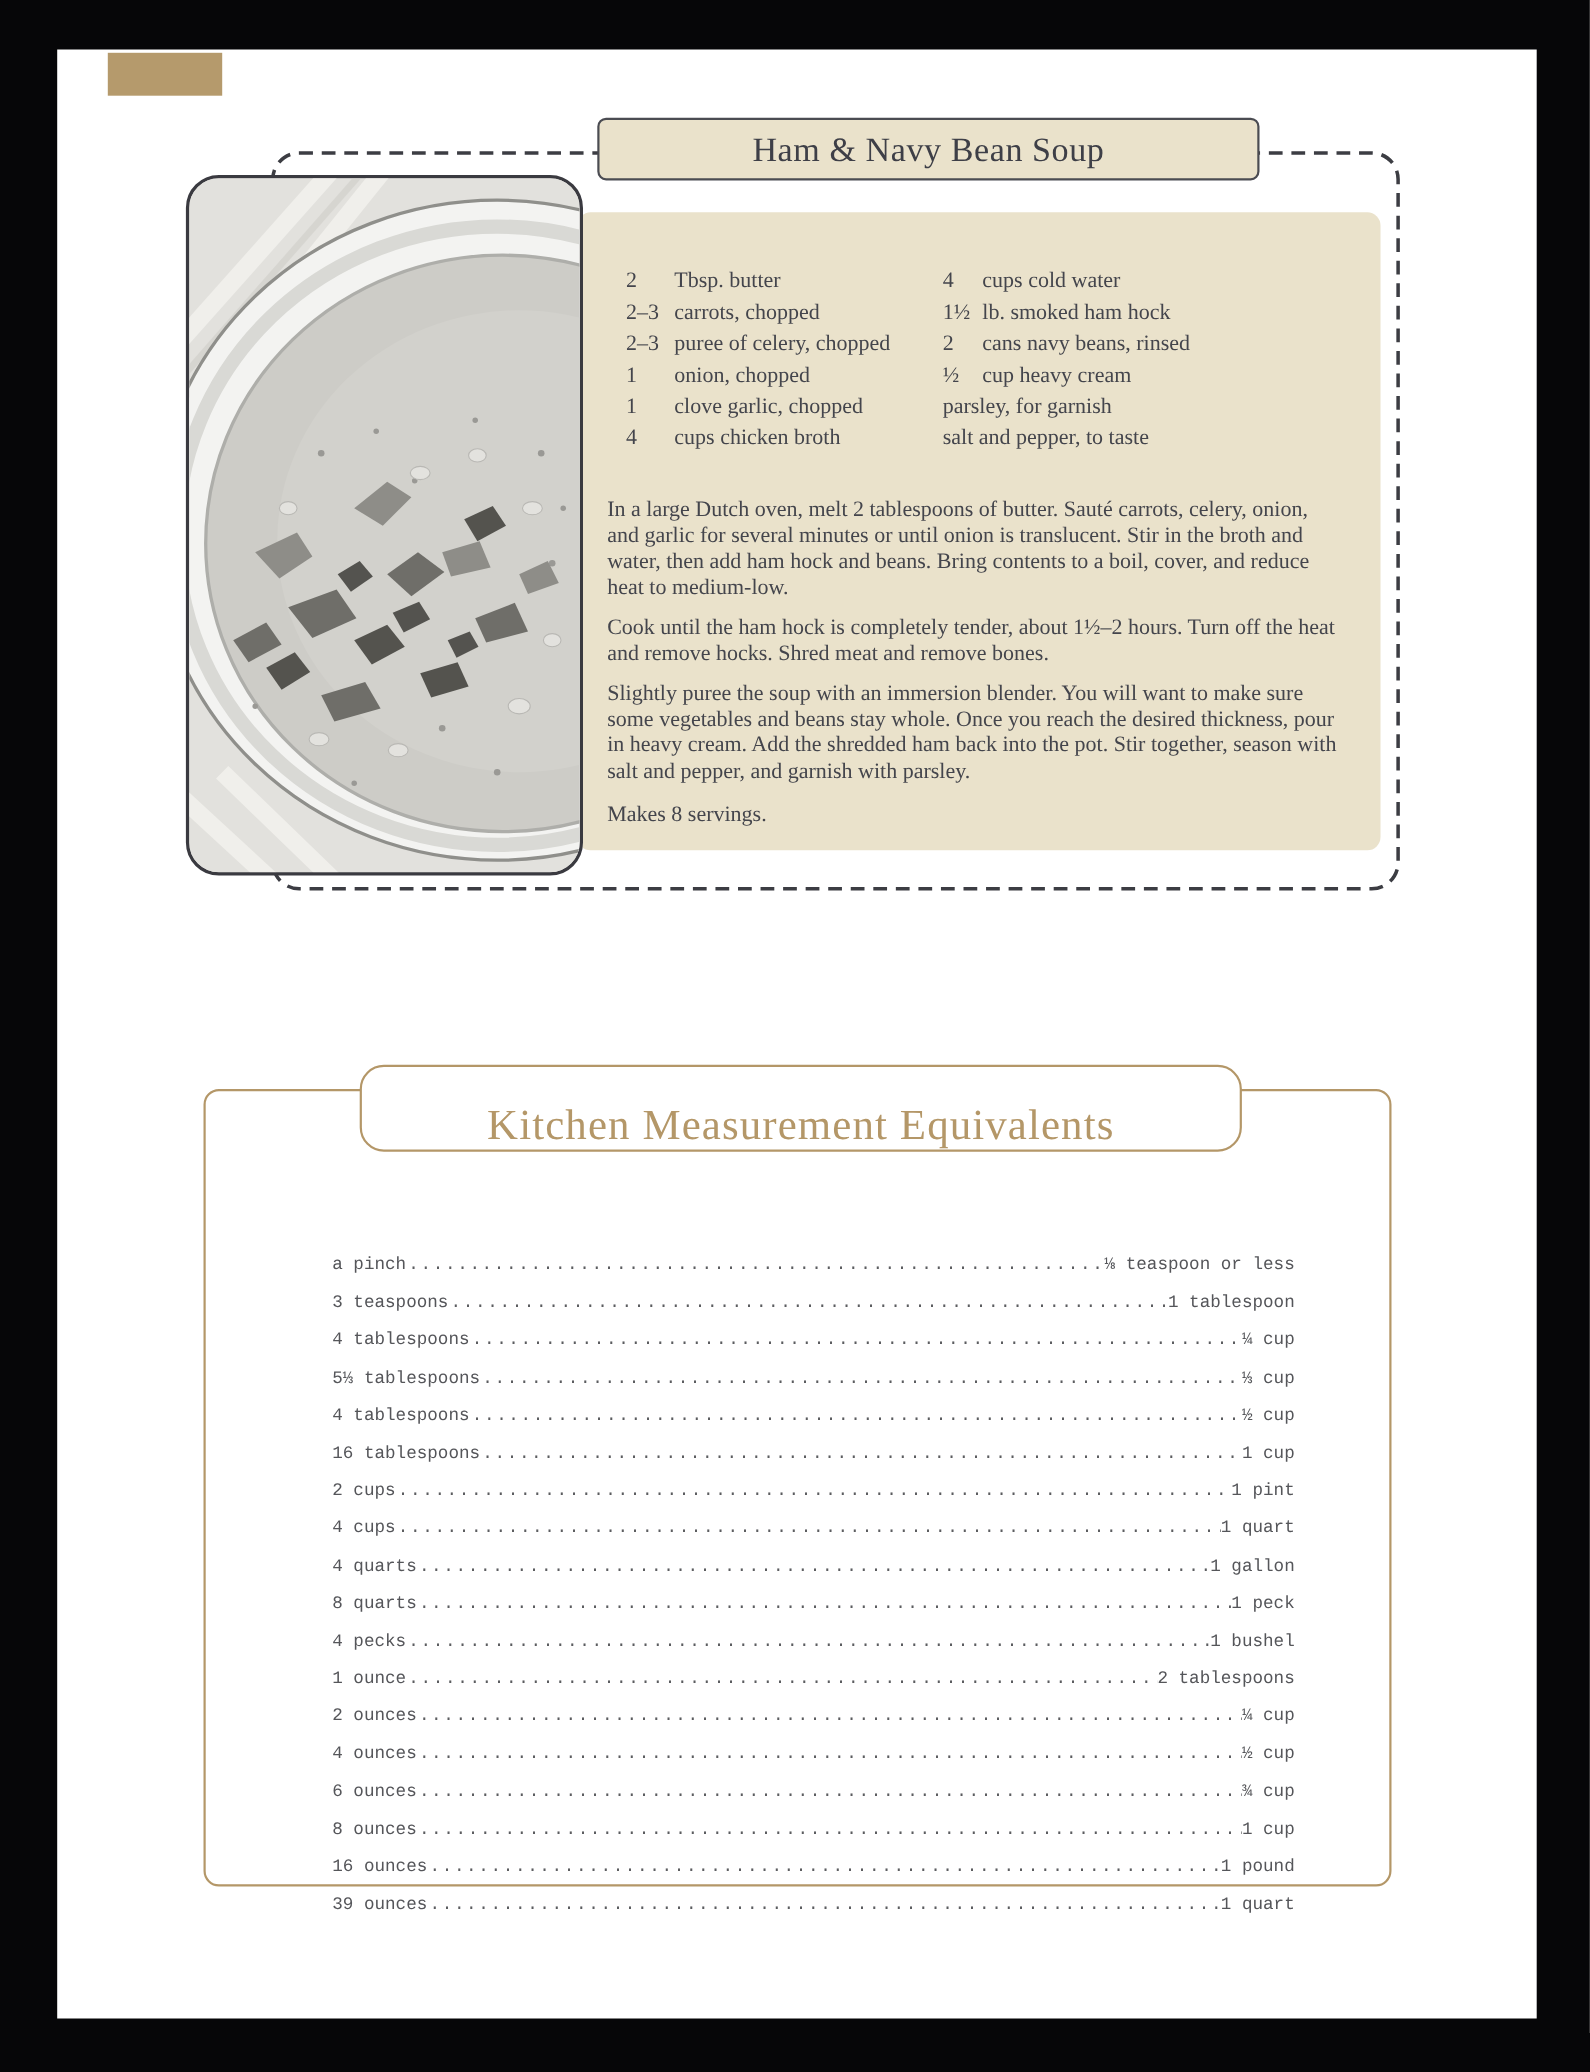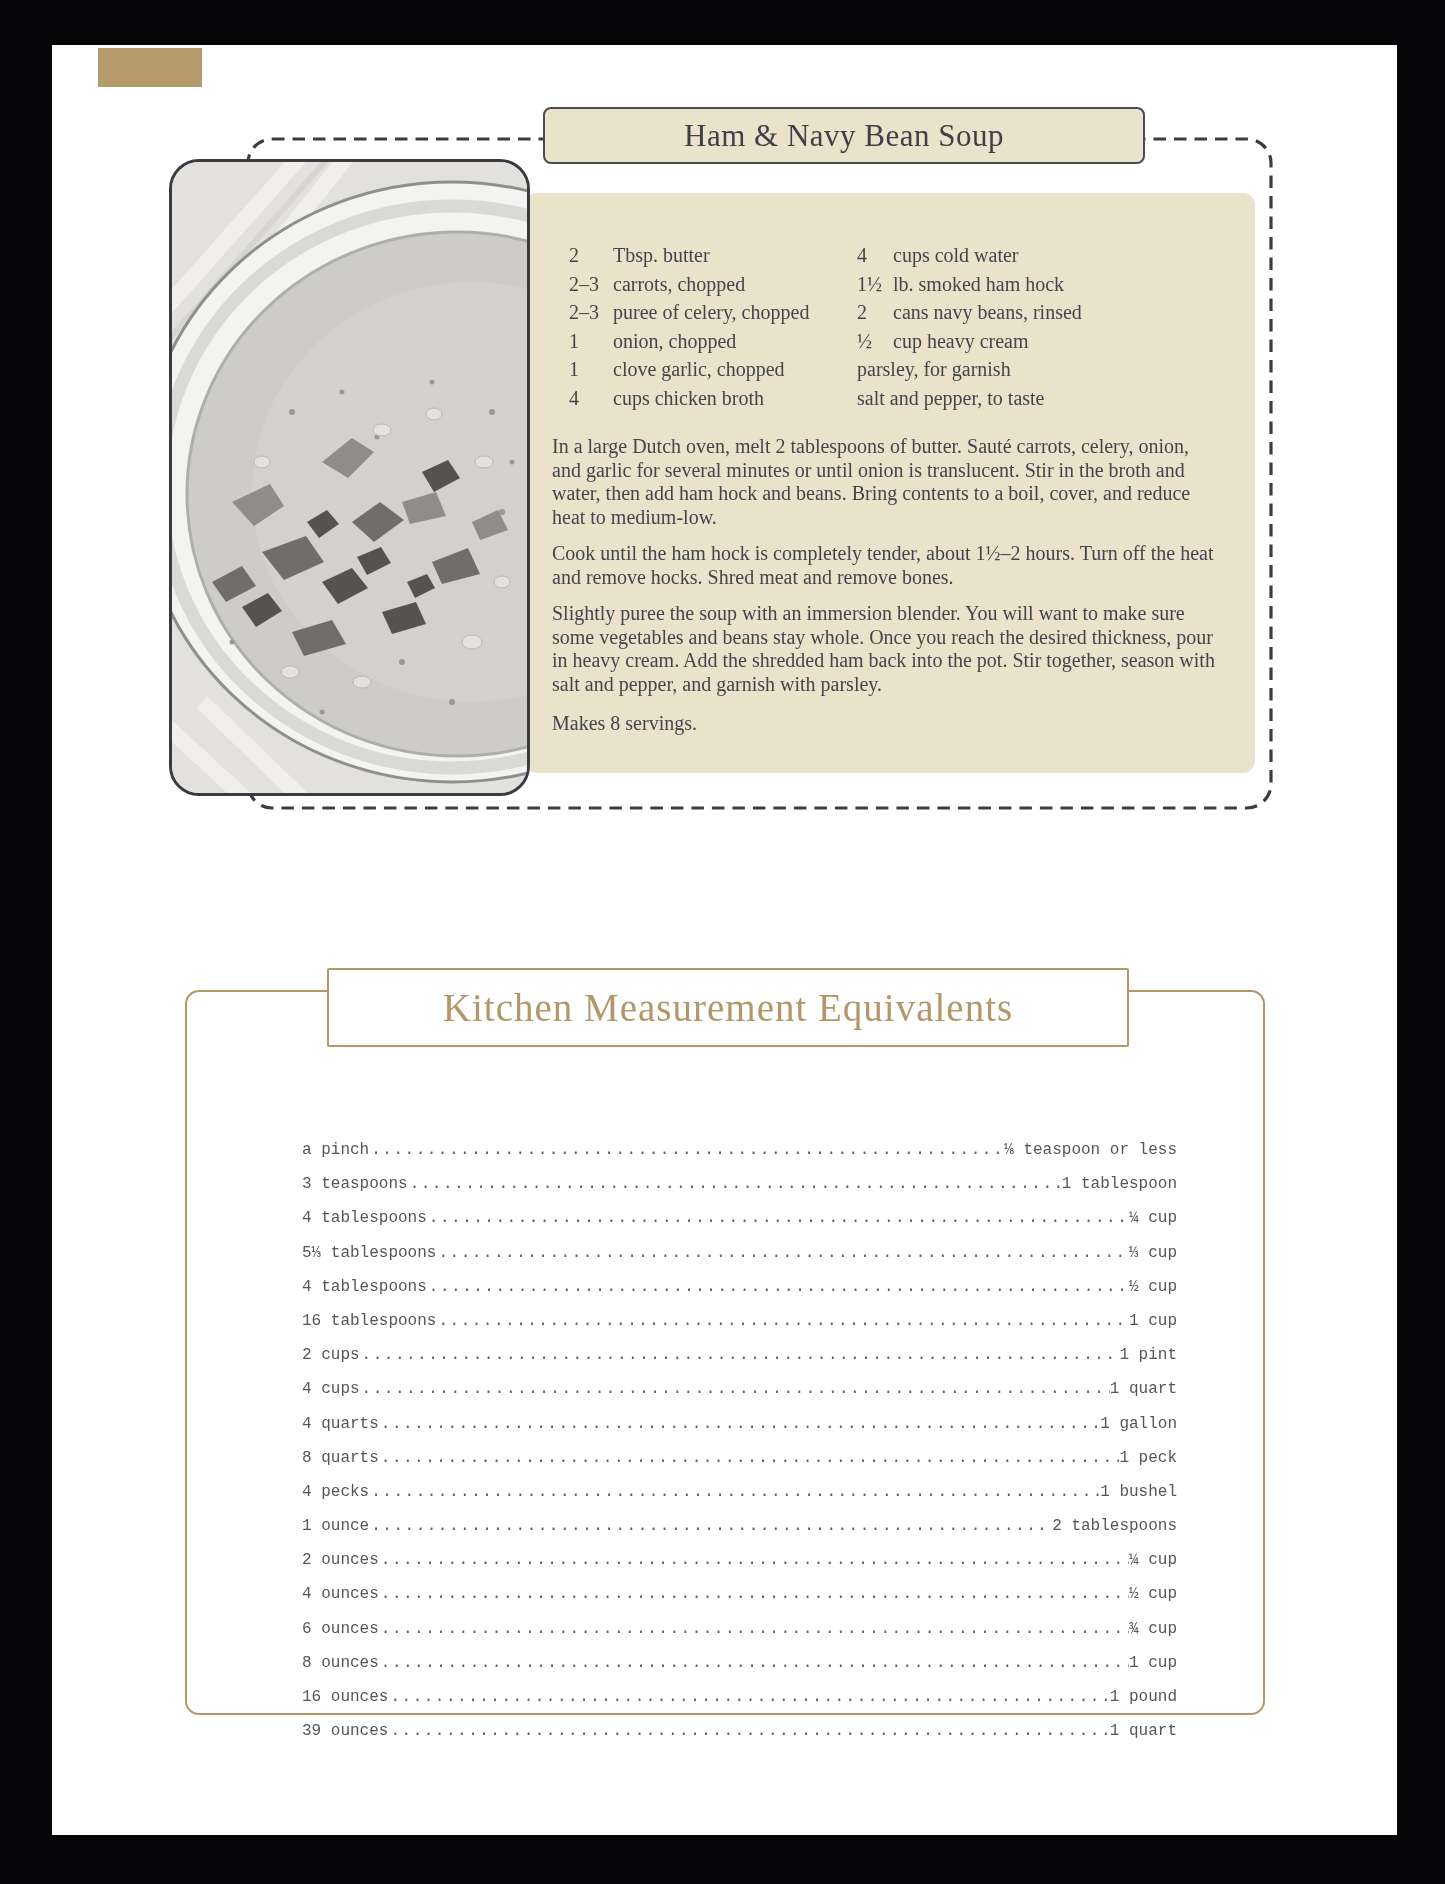--- a/index.html
+++ b/index.html
@@ -21,34 +21,34 @@
         border-radius:12px;box-sizing:border-box;z-index:1;color:#44454c;}
 
   .ingredients{display:flex;padding:48px 0 0 44px;}
   .ing-col1{width:288px;}
   .ing-col2{flex:1;}
   .ing-row{display:flex;font-size:20px;line-height:28.5px;}
   .ing-col1 .qty{width:44px;flex:none;}
   .ing-col2 .qty{width:36px;flex:none;}
   .qty:empty{width:0;}
 
-  .instructions{margin-top:23px;padding:0 34px 0 27px;}
+  .instructions{margin-top:40px;padding:0 34px 0 27px;}
   .instr{margin:0 0 13px 0;font-size:20px;line-height:23.5px;text-align:left;}
   .instr.yield{margin-top:16px;}
 
   .photo{position:absolute;left:117px;top:114px;width:355px;height:631px;margin:0;z-index:2;
          border:3px solid #3a3a40;border-radius:30px;overflow:hidden;background:#e2e1dd;}
   .photo svg{display:block;}
 
   
   .measure-frame{position:absolute;left:133px;top:945px;width:1080px;height:725px;
                  border:2.5px solid #b49768;border-radius:14px;box-sizing:border-box;}
   .measure-title-box{position:absolute;left:275px;top:923px;width:802px;height:79px;background:#ffffff;
-                     border:2.5px solid #b49768;border-radius:2px;box-sizing:border-box;z-index:2;
-                     display:flex;align-items:center;justify-content:center;}
+                     border:2.5px solid #b49768;border-radius:22px;box-sizing:border-box;z-index:2;
+                     display:flex;align-items:flex-end;justify-content:center;}
   .measure-title-box h2{margin:0;font-weight:normal;font-size:39px;color:#b49768;letter-spacing:1px;}
 
   .mrows{position:absolute;left:250px;top:1096px;width:875px;
          font-family:Liberation Mono, monospace;font-size:16px;color:#55565a;}
   .mrow{display:flex;align-items:baseline;height:34.2px;}
   .m-from{white-space:nowrap;}
   .m-dots{flex:1;min-width:0;overflow:hidden;white-space:nowrap;letter-spacing:1.5px;color:#5c5d60;
           padding:0 2px;}
   .m-to{white-space:nowrap;}
 </style>

